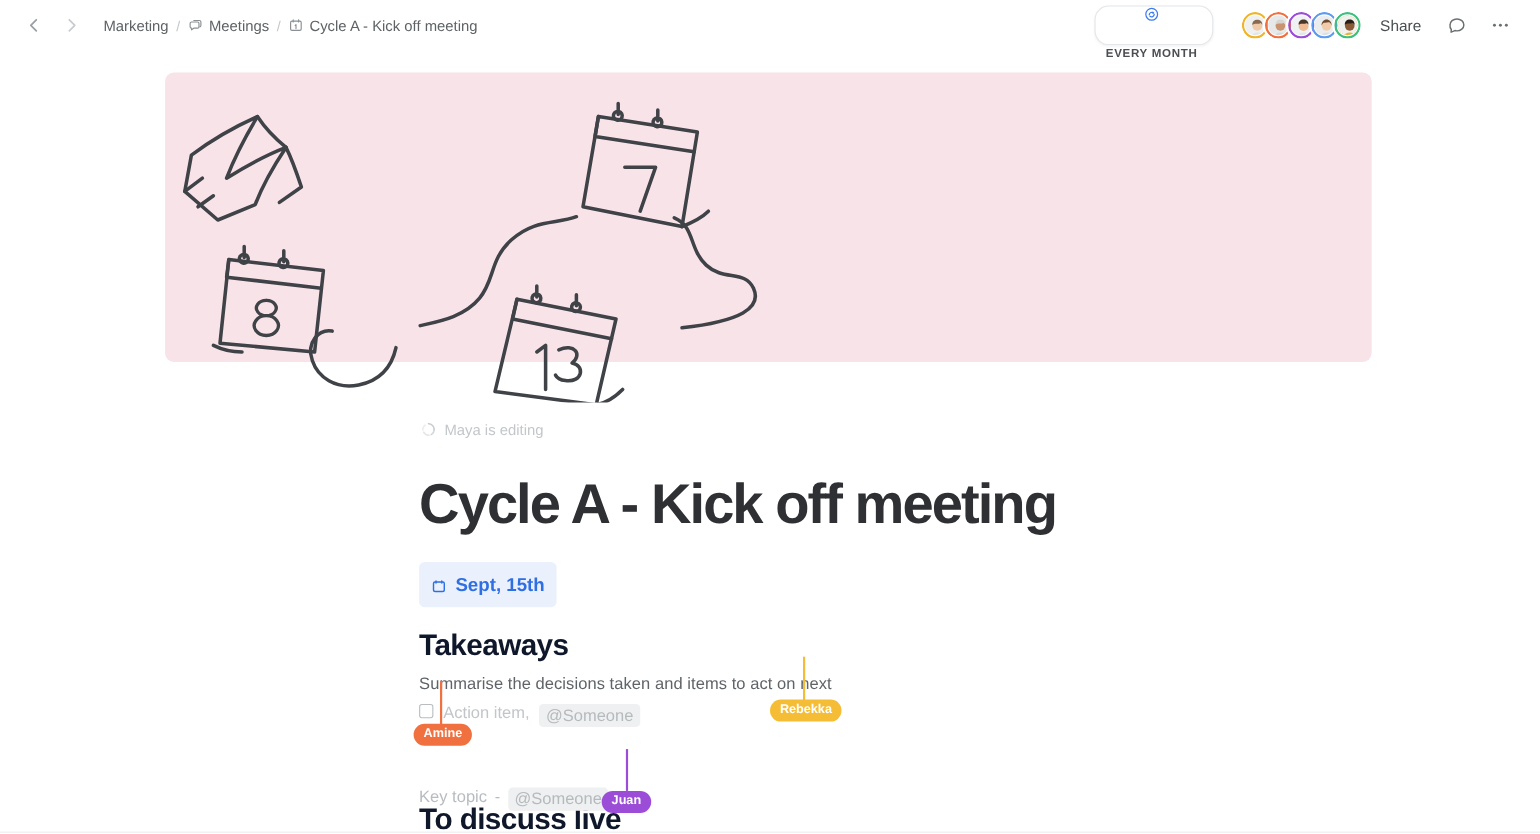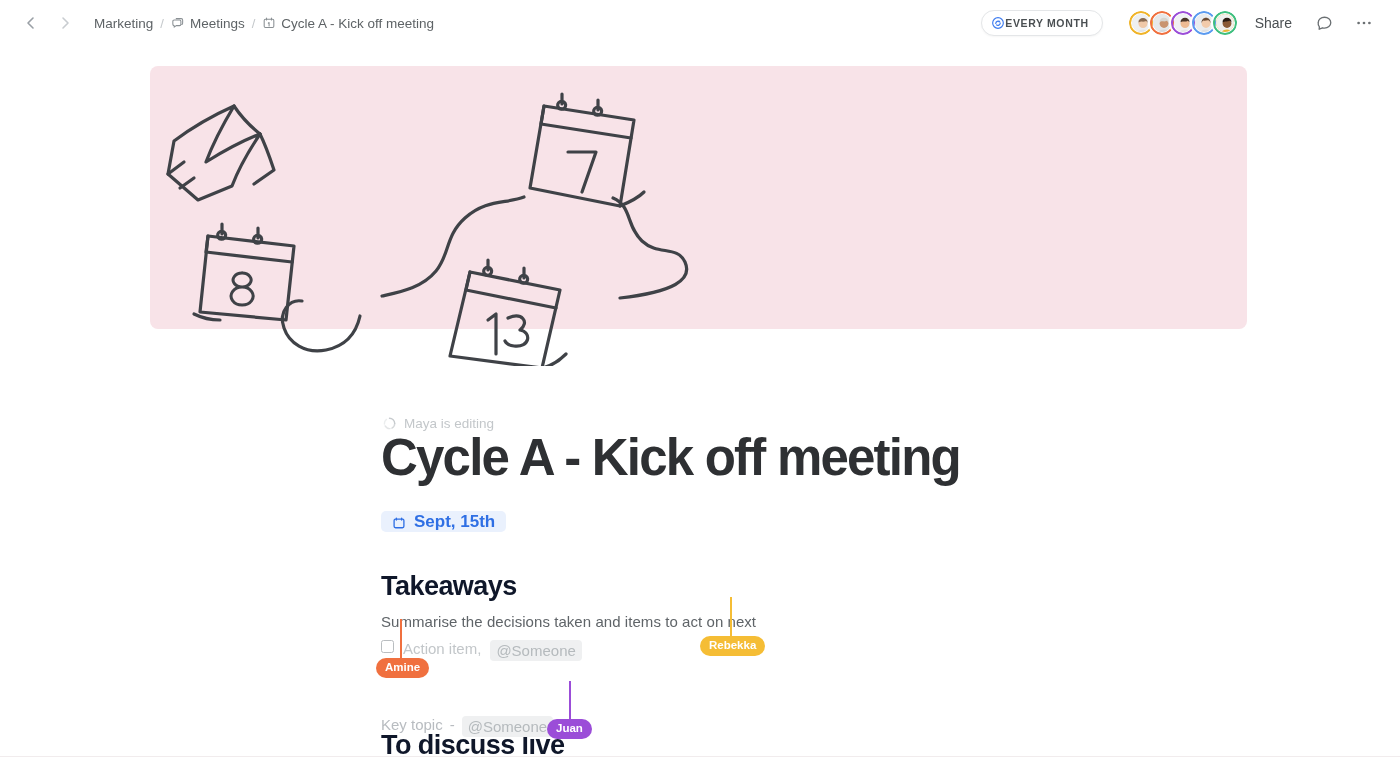--- a/index.html
+++ b/index.html
@@ -21,26 +21,27 @@
   .arrow.fwd { color:#c8ccd0; }
 
   .breadcrumb { display:flex; align-items:center; font-size:13.5px; color:#5e6366; gap:7px; }
   .crumb { display:flex; align-items:center; gap:5px; cursor:pointer; white-space:nowrap;}
   .crumb-sep { color:#c4c8cb; font-size:13px; }
   .crumb-icon { width:14px; height:14px; display:inline-flex; align-items:center; justify-content:center; color:#8a9094; flex:none;}
 
   .topbar-right { margin-left:auto; display:flex; align-items:center; gap:0; padding-right:6px;}
 
   .recurrence-pill {
-    display:flex; align-items:center; gap:0;
-    height:26px; padding:0 13px 0 9px;
+    display:flex; align-items:center; gap:23px;
+    height:36px; padding:0 13px 0 9px;
     border:1px solid #e4e6e8; border-radius:13px;
     font-size:10.5px; font-weight:bold; letter-spacing:0.06em;
     color:#4a4f52; background:#fff; cursor:pointer;
     box-shadow:0 1px 2px rgba(0,0,0,0.04);
+    flex-direction:column;
   }
   .recurrence-pill .r-icon { width:14px; height:14px; flex:none; }
 
   .avatars { display:flex; align-items:center; margin-left:24px; }
   .avatar {
     width:28px; height:28px; border-radius:50%;
     margin-left:-7px; position:relative;
     border:2px solid #fff;
     display:flex; align-items:center; justify-content:center;
     overflow:hidden; cursor:pointer; flex:none;
@@ -58,37 +59,37 @@
     position:absolute; left:150px; top:66px;
     width:1097px; height:263px;
     background:#f8e3e8; border-radius:8px;
   }
   .hero-art { position:absolute; left:150px; top:66px; width:1097px; height:300px; overflow:visible; pointer-events:none; }
 
   
   .doc { position:absolute; left:0; top:0; width:1400px; }
 
   .editing-status {
-    position:absolute; left:383px; top:416px;
+    position:absolute; left:383px; top:383px;
     display:flex; align-items:center; gap:8px;
     font-size:13.5px; color:#c3c7ca;
   }
   .spinner { width:13px; height:13px; flex:none; }
 
   .doc-title {
     position:absolute; left:381px; top:430px;
     font-size:51px; font-weight:bold; color:#2e3033;
     letter-spacing:-0.035em; line-height:1.1;
     white-space:nowrap;
   }
 
   .date-pill {
     position:absolute; left:381px; top:511px;
     display:inline-flex; align-items:center; gap:8px;
-    height:21px; padding:0 11px;
+    height:41px; padding:0 11px;
     background:#eaf1fd; border-radius:5px;
     color:#2f6fe4; font-size:17px; font-weight:bold;
     cursor:pointer;
   }
   .date-pill .cal { width:14px; height:14px; flex:none; }
 
   .sec-head {
     position:absolute; font-size:27px; font-weight:bold;
     color:#0f172a; letter-spacing:-0.02em; white-space:nowrap;
   }

